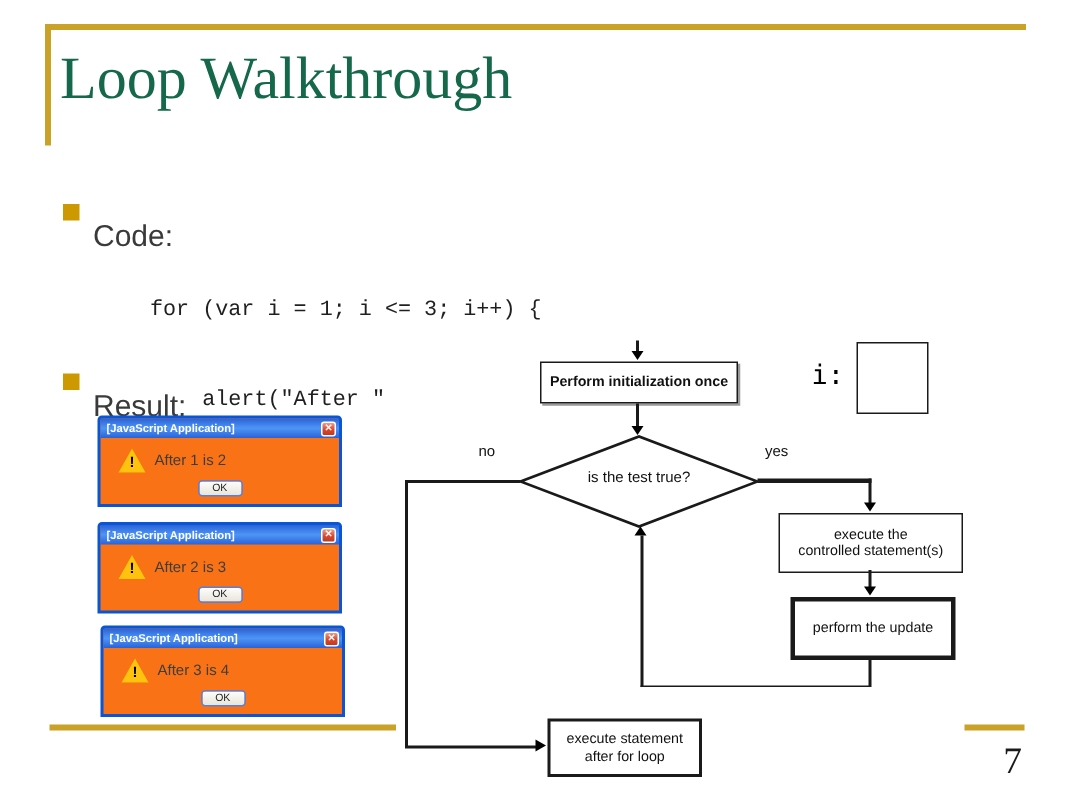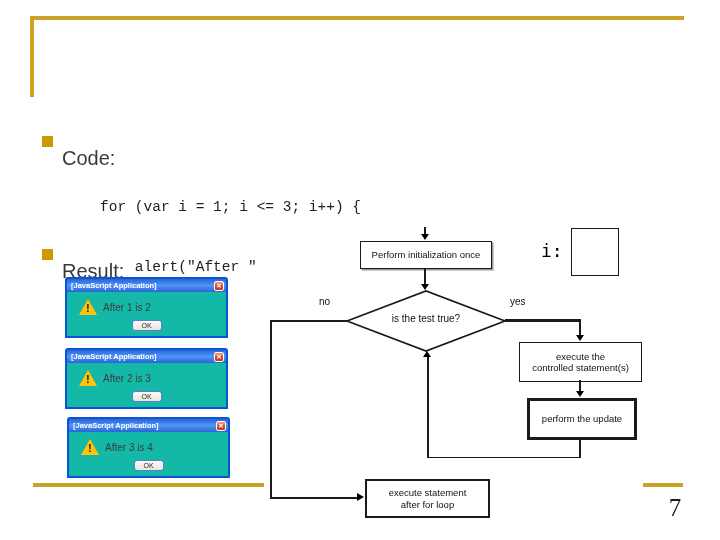--- a/index.html
+++ b/index.html
@@ -17,21 +17,21 @@
   .page-number{position:absolute;left:658px;top:494px;width:34px;text-align:center;
                font-family:"Liberation Serif",serif;font-size:25px;color:#1a1a1a;}
 
   
   .bullet-sq{position:absolute;width:11px;height:11px;background:#CC9900;}
   .bullet-label{position:absolute;font-size:20px;color:#3a3a3a;margin-top:21px;}
   .code-block{position:absolute;left:100px;top:157px;font-family:"Liberation Mono","DejaVu Sans Mono",monospace;
               font-size:14.5px;line-height:20px;color:#1f1f1f;white-space:pre;}
 
   
-  .dialog{position:absolute;width:163px;height:61px;background:#14b8a6;
+  .dialog{position:absolute;width:163px;height:61px;background:#f97316;
           border:2px solid #0A55D5;border-radius:3px 3px 0 0;box-sizing:border-box;}
   .titlebar{position:relative;height:13px;background:linear-gradient(180deg,#2A63D8 0%,#4E95F5 50%,#2A63D8 100%);
             color:#ffffff;font-size:7.5px;font-weight:bold;line-height:13px;padding-left:4px;
             white-space:nowrap;overflow:hidden;}
   .close-btn{position:absolute;right:2px;top:1.5px;width:10px;height:10px;border-radius:2px;
              background:linear-gradient(180deg,#F19A84 0%,#D9472B 55%,#C13A1E 100%);
              border:1px solid #ffffff;box-sizing:border-box;color:#fff;font-size:6.5px;
              line-height:8px;text-align:center;font-weight:bold;}
   .dlg-body{position:relative;height:44px;}
   .warn-icon{position:absolute;left:12px;top:7px;width:18px;height:16px;}
@@ -66,20 +66,21 @@
 </head>
 <body>
 
 <div class="slide">
 
   <div class="gold top-line"></div>
   <div class="gold left-line"></div>
   <div class="gold bottom-line-left"></div>
   <div class="gold bottom-line-right"></div>
 
+  <div class="page-title">Loop Walkthrough</div>
   <div class="page-number">7</div>
 
   <div class="bullet-sq" style="left:42px;top:136px;"></div>
   <div class="bullet-label" style="left:62px;top:126px;">Code:</div>
   <div class="code-block">
     <div>for (var i = 1; i &lt;= 3; i++) {</div>
     <div>    alert("After " + i + " is " + (i + 1));</div>
     <div>}</div>
   </div>
 
@@ -129,40 +130,40 @@
       <span class="dlg-msg">After 3 is 4</span>
       <span class="ok-btn">OK</span>
     </div>
   </div>
 
   <div class="flowchart">
 
     <div class="fline" style="left:160px;top:2px;width:2px;height:8px;"></div>
     <div class="ah ah-down" style="left:157px;top:9px;"></div>
 
-    <div class="fbox" style="left:96px;top:16px;width:132px;height:28px;box-shadow:1.5px 1.5px 0 #999;">
+    <div class="fbox" style="left:96px;top:16px;width:132px;height:28px;box-shadow:1.5px 1.5px 0 #999;font-weight:bold;">
       <div>Perform initialization once</div>
     </div>
 
     <div class="fline" style="left:160px;top:44px;width:2px;height:16px;"></div>
     <div class="ah ah-down" style="left:157px;top:59px;"></div>
 
     <svg style="position:absolute;left:82px;top:65px;" width="160" height="62">
       <polygon points="1,31 80,1 159,31 80,61" fill="#ffffff" stroke="#1a1a1a" stroke-width="1.8"></polygon>
     </svg>
     <div class="diamond-label">is the test true?</div>
     <div class="flabel" style="left:55px;top:71px;width:32px;text-align:left;">no</div>
     <div class="flabel" style="left:246px;top:71px;">yes</div>
 
     <div class="fline" style="left:6px;top:95px;width:77px;height:1.5px;"></div>
     <div class="fline" style="left:6px;top:95px;width:1.5px;height:178px;"></div>
     <div class="fline" style="left:6px;top:272px;width:88px;height:1.5px;"></div>
     <div class="ah ah-right" style="left:93px;top:268px;"></div>
 
-    <div class="fbox" style="left:101px;top:254px;width:125px;height:39px;border-width:2px;">
+    <div class="fbox" style="left:101px;top:254px;width:103px;height:39px;border-width:2px;">
       <div>execute statement</div>
       <div>after for loop</div>
     </div>
 
     <div class="fline" style="left:241px;top:94px;width:76px;height:2.5px;"></div>
     <div class="fline" style="left:314.5px;top:94px;width:2.5px;height:17px;"></div>
     <div class="ah ah-down" style="left:312px;top:110px;"></div>
 
     <div class="fbox" style="left:255px;top:117px;width:123px;height:40px;">
       <div>execute the</div>

